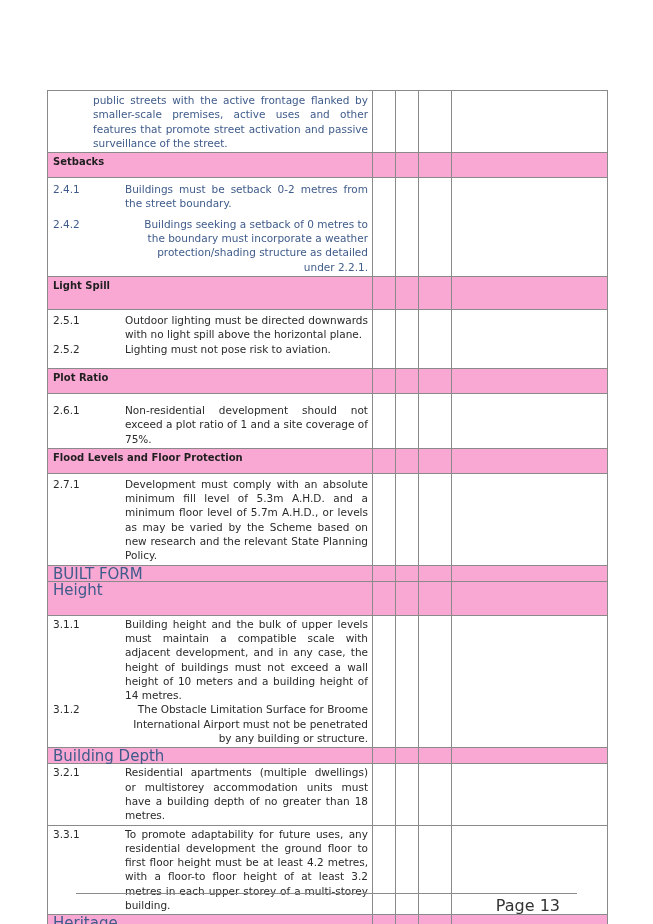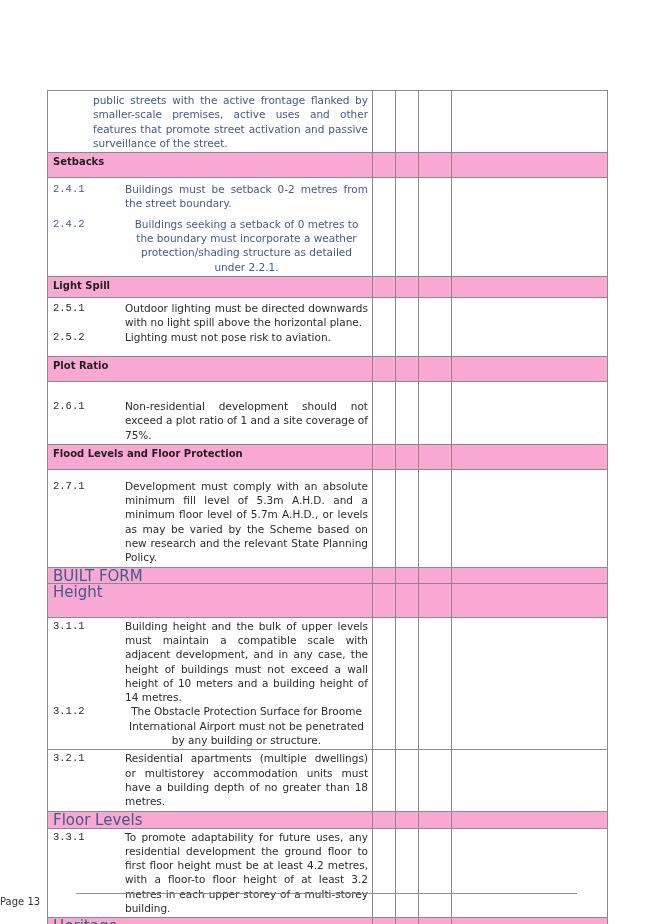--- a/index.html
+++ b/index.html
@@ -11,30 +11,30 @@
     table.checklist td { border: 1px solid #8a8a8a; padding: 0; vertical-align: top; }
     col.c1 { width: 325px; } col.c2 { width: 23px; } col.c3 { width: 23px; }
     col.c4 { width: 33px; } col.c5 { width: 156px; }
     tr.shade td { background: #f9a8d4; }
     .hdr { font-weight: bold; font-size: 10px; color: #1f1f1f; padding: 3px 5px 0 5px; }
     .sub { font-size: 15px; color: #3f5b8a; padding: 1px 5px 0 5px; line-height: 14px; }
     .cell-body { padding: 2px 4px 2px 5px; font-size: 10.5px; line-height: 14.3px; }
     .blue { color: #3f5b8a; }
     .dark { color: #2a2a2a; }
     .clause { display: flex; }
-    .clause .num { width: 40px; flex: none; font-family: Liberation Mono, monospace; }
+    .clause .num { width: 40px; flex: none; }
     .clause .txt { flex: 1; text-align: justify; margin-left: 32px; }
-    .clause .txt.left { text-align: center; }
+    .clause .txt.left { text-align: right; }
     .clause + .clause { margin-top: 0; }
     .gap { margin-top: 6px !important; }
     .indent { padding-left: 45px; text-align: justify; }
     .footer-line { position: absolute; left: 76px; top: 878px; width: 501px; height: 0;
                    border-top: 1.5px solid #8c8c8c; }
-    .footer-text { position: absolute; left: 0; width: 560px; top: 881px; text-align: left;
-                   font-size: 10px; color: #333; }
+    .footer-text { position: absolute; left: 0; width: 560px; top: 881px; text-align: right;
+                   font-size: 16px; color: #333; }
   </style>
 </head>
 <body>
 
 <div class="page">
   <table class="checklist">
     <colgroup>
       <col class="c1">
         <col class="c2">
         <col class="c3">
@@ -74,21 +74,21 @@
             <span class="txt left">Buildings seeking a setback of 0 metres to the boundary must incorporate a weather protection/shading structure as detailed under 2.2.1.</span>
           </div>
         </div>
       </td>
       <td></td>
       <td></td>
       <td></td>
       <td></td>
     </tr>
 
-    <tr class="shade" style="height:21px">
+    <tr class="shade" style="height:33px">
       <td>
             <div class="hdr">Light Spill</div>
           </td>
       <td></td>
           <td></td>
           <td></td>
           <td></td>
     </tr>
     <tr style="height:59px">
       <td>
@@ -113,21 +113,21 @@
       <td>
             <div class="hdr">Plot Ratio</div>
           </td>
       <td></td>
           <td></td>
           <td></td>
           <td></td>
     </tr>
     <tr style="height:48px">
       <td>
-        <div class="cell-body dark" style="padding-top:17px">
+        <div class="cell-body dark" style="padding-top:9px">
           <div class="clause">
             <span class="num">2.6.1</span>
             <span class="txt">Non-residential development should not exceed a plot ratio of 1 and a site coverage of 75%.</span>
           </div>
         </div>
       </td>
       <td></td>
       <td></td>
       <td></td>
       <td></td>
@@ -137,21 +137,21 @@
       <td>
             <div class="hdr">Flood Levels and Floor Protection</div>
           </td>
       <td></td>
           <td></td>
           <td></td>
           <td></td>
     </tr>
     <tr style="height:89px">
       <td>
-        <div class="cell-body dark" style="padding-top:9px">
+        <div class="cell-body dark" style="padding-top:3px">
           <div class="clause">
             <span class="num">2.7.1</span>
             <span class="txt">Development must comply with an absolute minimum fill level of 5.3m A.H.D. and a minimum floor level of 5.7m A.H.D., or levels as may be varied by the Scheme based on new research and the relevant State Planning Policy.</span>
           </div>
         </div>
       </td>
       <td></td>
       <td></td>
       <td></td>
       <td></td>
@@ -178,54 +178,54 @@
     </tr>
     <tr style="height:113px">
       <td>
         <div class="cell-body dark" style="padding-top:1px">
           <div class="clause">
             <span class="num">3.1.1</span>
             <span class="txt">Building height and the bulk of upper levels must maintain a compatible scale with adjacent development, and in any case, the height of buildings must not exceed a wall height of 10 meters and a building height of 14 metres.</span>
           </div>
           <div class="clause">
             <span class="num">3.1.2</span>
-            <span class="txt left">The Obstacle Protection Surface for Broome International Airport must not be penetrated by any building or structure.</span>
-          </div>
-        </div>
-      </td>
-      <td></td>
-      <td></td>
-      <td></td>
-      <td></td>
-    </tr>
-
+            <span class="txt left">The Obstacle Limitation Surface for Broome International Airport must not be penetrated by any building or structure.</span>
+          </div>
+        </div>
+      </td>
+      <td></td>
+      <td></td>
+      <td></td>
+      <td></td>
+    </tr>
+
+    <tr class="shade" style="height:16px">
+      <td>
+            <div class="sub">Building Depth</div>
+          </td>
+      <td></td>
+          <td></td>
+          <td></td>
+          <td></td>
+    </tr>
     <tr style="height:44px">
       <td>
         <div class="cell-body dark" style="padding-top:1px">
           <div class="clause">
             <span class="num">3.2.1</span>
             <span class="txt">Residential apartments (multiple dwellings) or multistorey accommodation units must have a building depth of no greater than 18 metres.</span>
           </div>
         </div>
       </td>
       <td></td>
       <td></td>
       <td></td>
       <td></td>
     </tr>
 
-    <tr class="shade" style="height:17px">
-      <td>
-            <div class="sub">Floor Levels</div>
-          </td>
-      <td></td>
-          <td></td>
-          <td></td>
-          <td></td>
-    </tr>
     <tr style="height:73px">
       <td>
         <div class="cell-body dark" style="padding-top:1px">
           <div class="clause">
             <span class="num">3.3.1</span>
             <span class="txt">To promote adaptability for future uses, any residential development the ground floor to first floor height must be at least 4.2 metres, with a floor-to floor height of at least 3.2 metres in each upper storey of a multi-storey building.</span>
           </div>
         </div>
       </td>
       <td></td>

